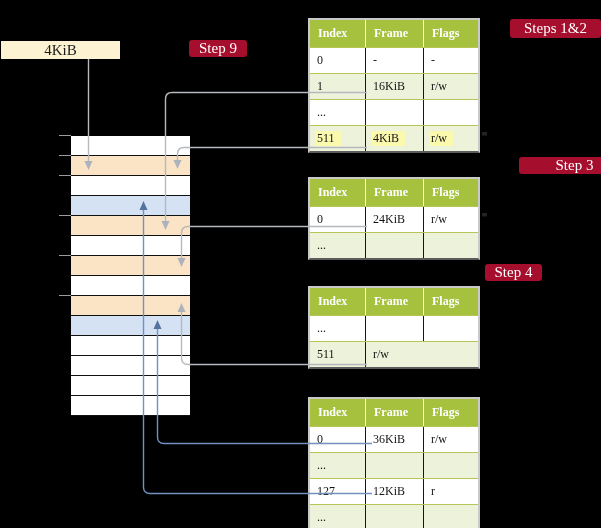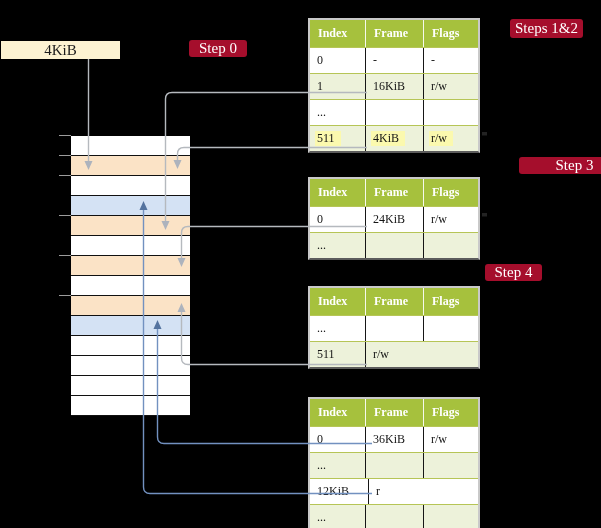--- a/index.html
+++ b/index.html
@@ -13,21 +13,21 @@
     position:absolute;left:1px;top:41px;width:119px;height:18px;
     background:var(--frame_label_bg);color:#1b1b1b;
     font-size:15px;line-height:18px;text-align:center;
   }
   
   .step-label{
     position:absolute;background:var(--step_label_bg);color:var(--step_label_fg);
     font-size:15px;text-align:center;border-radius:3px;
   }
   #step-0 {left:189px;top:40px; width:58px;height:17px;line-height:17px;}
-  #steps-1-2{left:510px;top:19px; width:73px;height:19px;line-height:19px;}
+  #steps-1-2{left:510px;top:19px; width:91px;height:19px;line-height:19px;}
   #step-3 {left:519px;top:157px;width:59px;height:17px;line-height:17px;padding-left:26px;}
   #step-4 {left:485px;top:264px;width:57px;height:17px;line-height:17px;}
   
   #memory{position:absolute;left:71px;top:136px;width:119px;}
   .mrow{height:20px;box-sizing:border-box;border-bottom:1px solid #101010;}
   .tick{position:absolute;left:59px;width:12px;height:0;border-top:1.5px solid #9c9c9c;}
   
   .ptable{
     position:absolute;left:308px;width:168px;
     border:2px solid var(--table_border_outer);
@@ -48,21 +48,21 @@
   
   #overlay{position:absolute;left:0;top:0;z-index:6;pointer-events:none;}
 </style>
 </head>
 <body>
 
 <div id="canvas">
 
   <div id="frame-label">4KiB</div>
 
-  <div id="step-0" class="step-label">Step 0</div>
+  <div id="step-0" class="step-label">Step 9</div>
   <div id="steps-1-2" class="step-label">Steps 1&amp;2</div>
   <div id="step-3" class="step-label">Step 3</div>
   <div id="step-4" class="step-label">Step 4</div>
 
   <div id="memory">
       <div class="mrow" style="background: rgb(255, 255, 255);"></div>
       <div class="mrow" style="background: rgb(251, 227, 198);"></div>
       <div class="mrow" style="background: rgb(255, 255, 255);"></div>
       <div class="mrow" style="background: rgb(212, 226, 244);"></div>
       <div class="mrow" style="background: rgb(251, 227, 198);"></div>
@@ -154,20 +154,21 @@
         <div class="tc c0">0</div>
         <div class="tc c1">36KiB</div>
         <div class="tc c2">r/w</div>
       </div>
       <div class="trow alt">
         <div class="tc c0">...</div>
         <div class="tc c1"></div>
         <div class="tc c2"></div>
       </div>
       <div class="trow">
+        <div class="tc c0">127</div>
         <div class="tc c1">12KiB</div>
         <div class="tc c2">r</div>
       </div>
       <div class="trow alt">
         <div class="tc c0">...</div>
         <div class="tc c1"></div>
         <div class="tc c2"></div>
       </div>
     </div>
 

